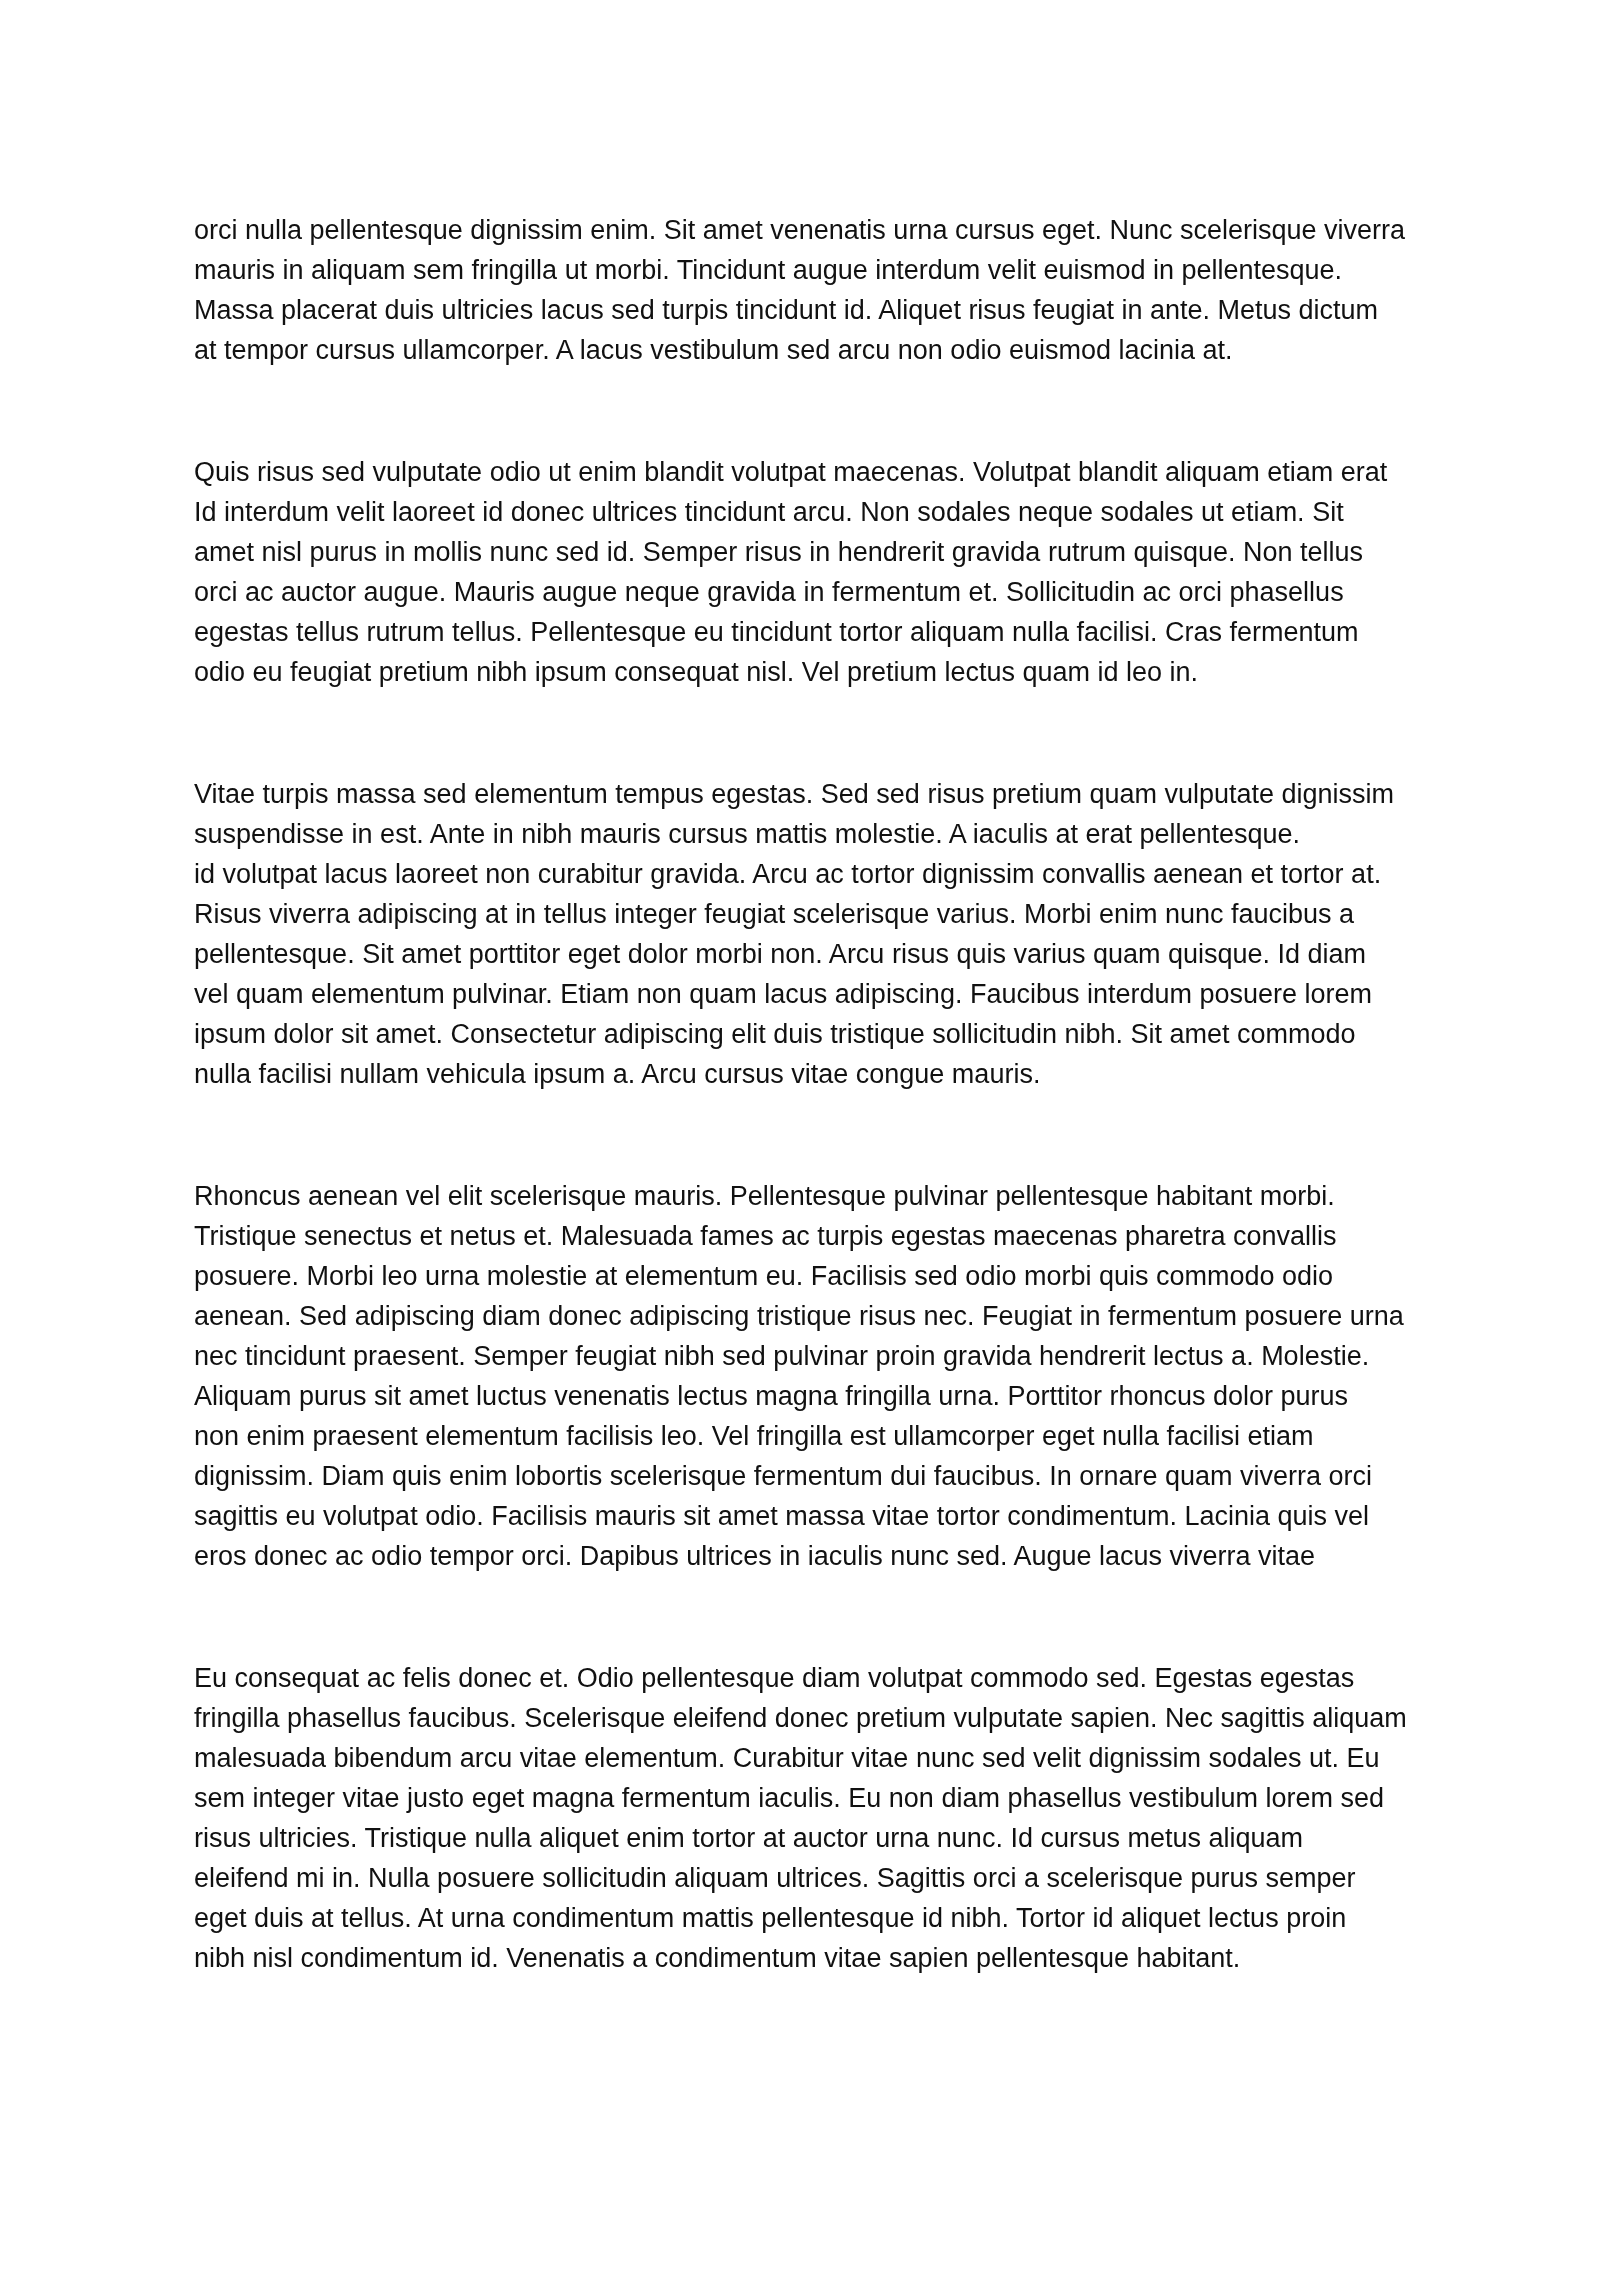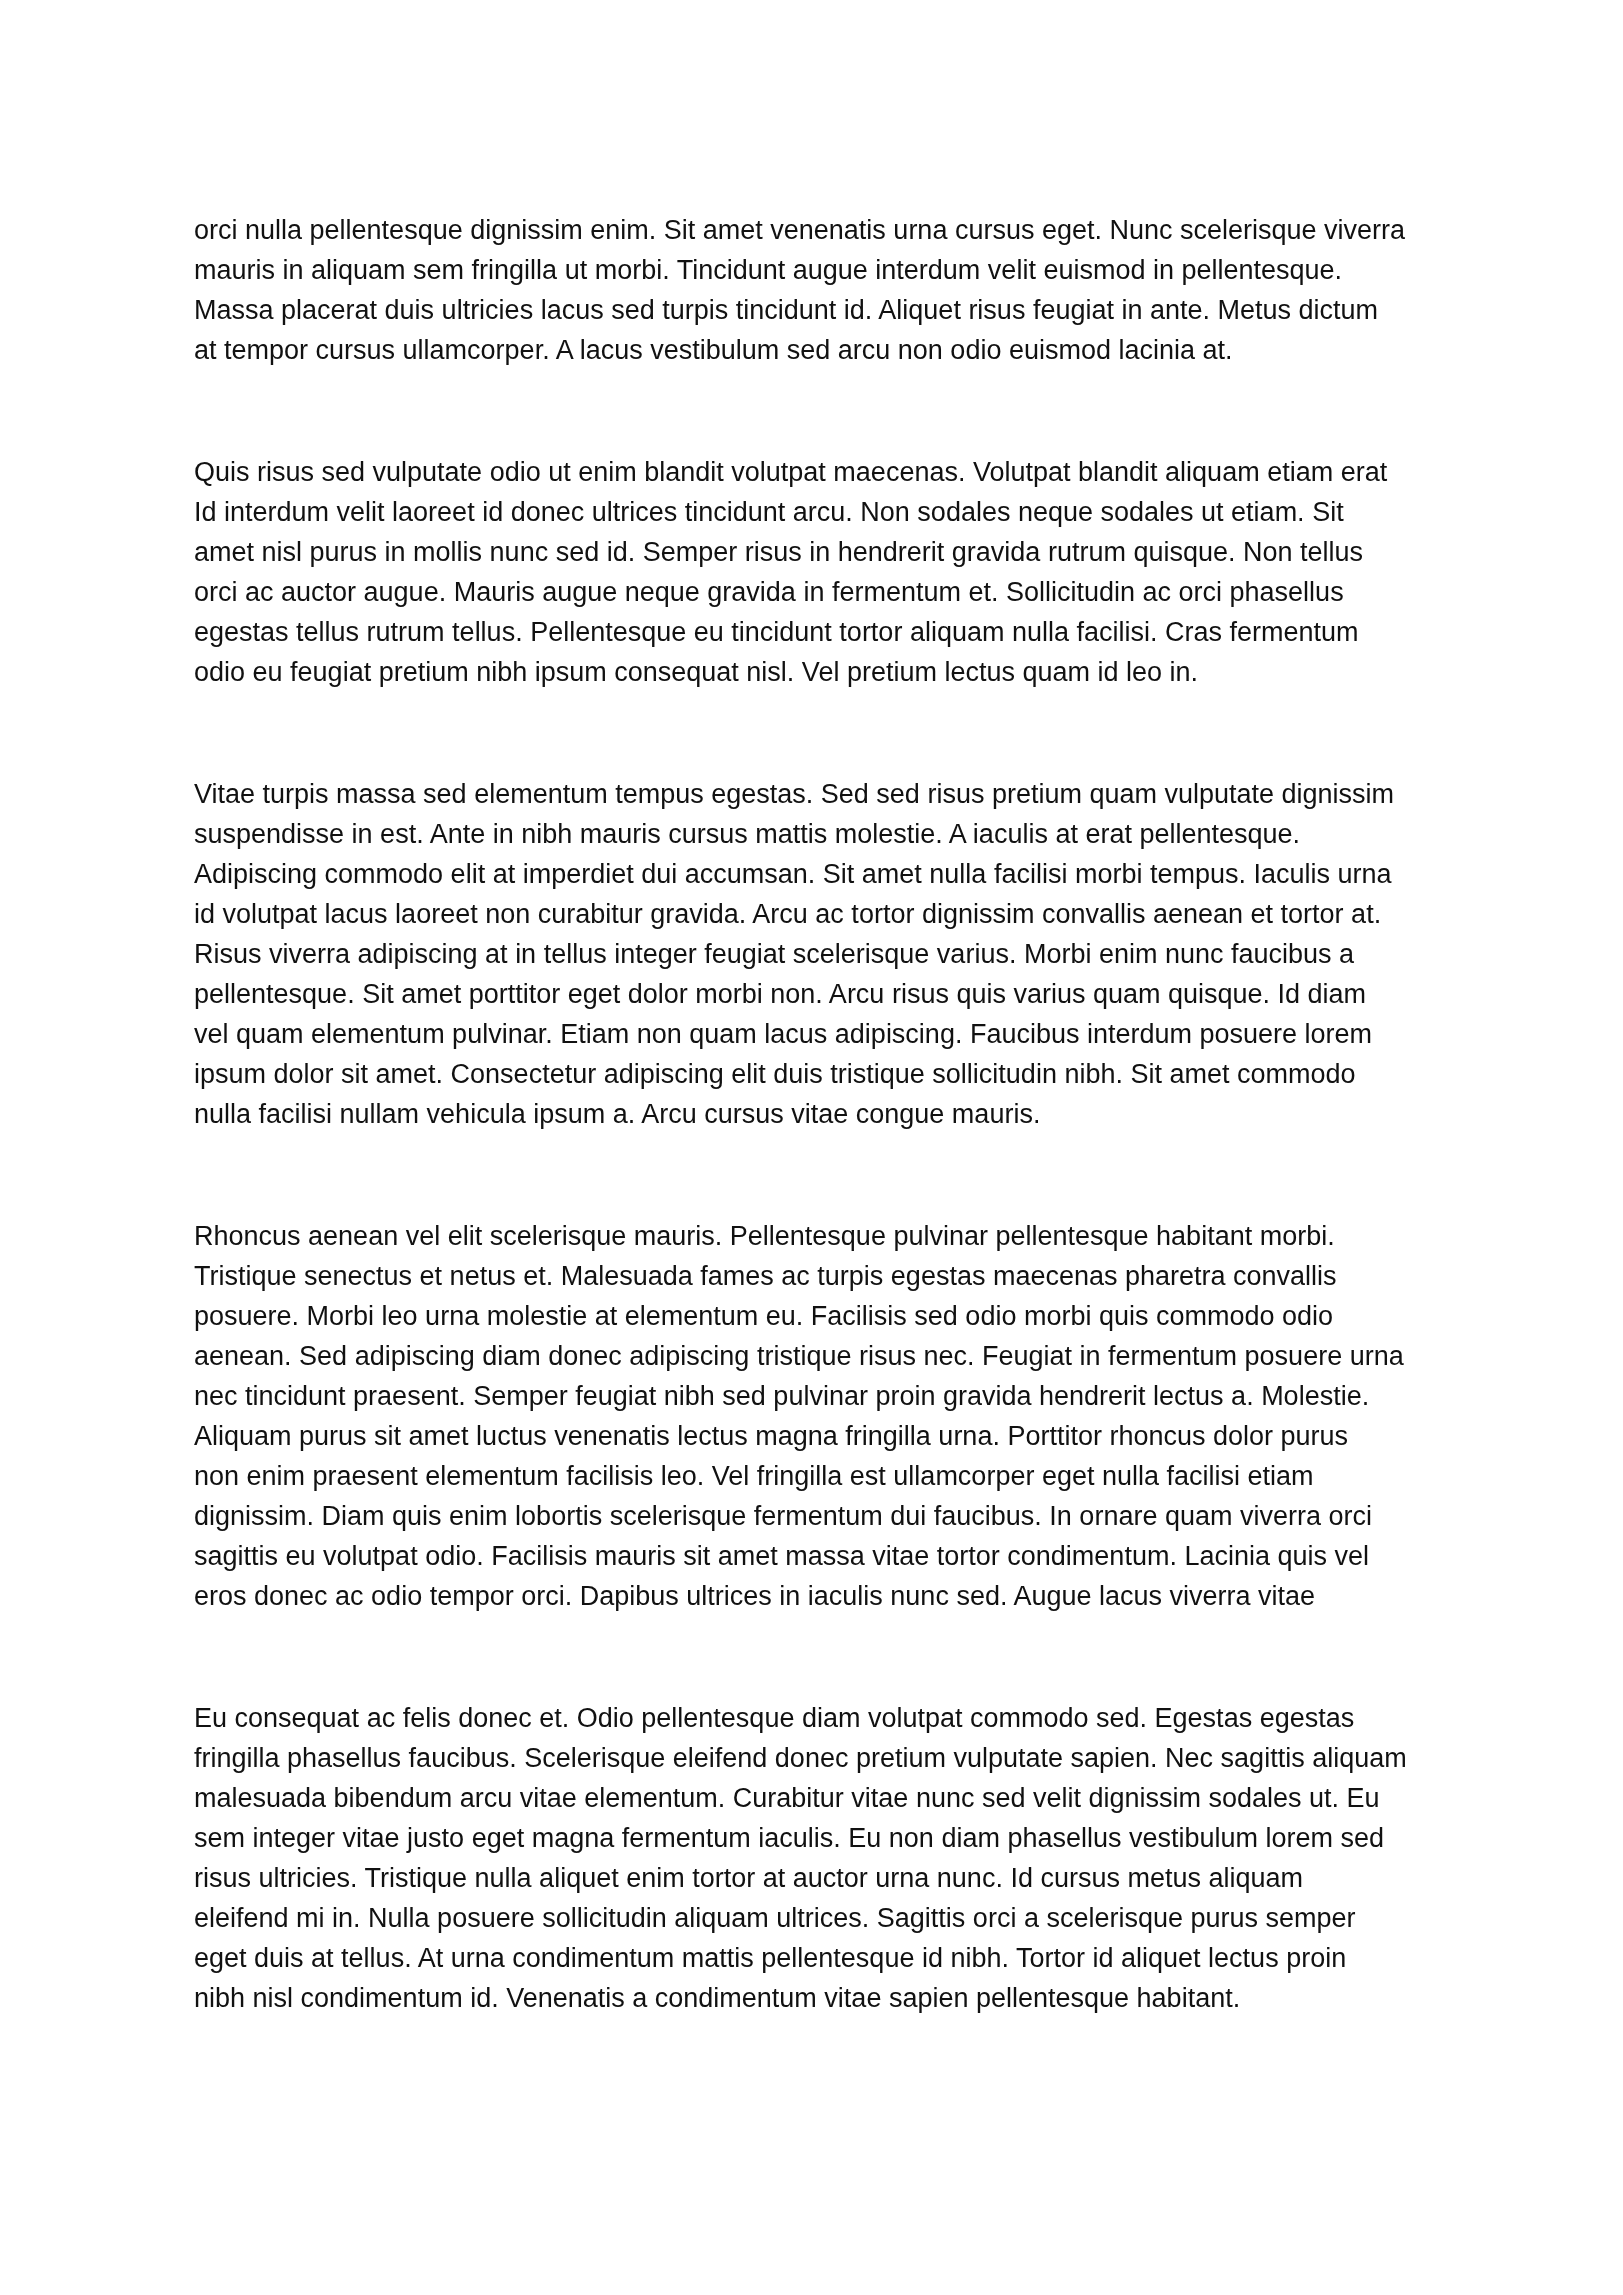--- a/index.html
+++ b/index.html
@@ -50,21 +50,20 @@
         <div class="line">Quis risus sed vulputate odio ut enim blandit volutpat maecenas. Volutpat blandit aliquam etiam erat</div>
         <div class="line">Id interdum velit laoreet id donec ultrices tincidunt arcu. Non sodales neque sodales ut etiam. Sit</div>
         <div class="line">amet nisl purus in mollis nunc sed id. Semper risus in hendrerit gravida rutrum quisque. Non tellus</div>
         <div class="line">orci ac auctor augue. Mauris augue neque gravida in fermentum et. Sollicitudin ac orci phasellus</div>
         <div class="line">egestas tellus rutrum tellus. Pellentesque eu tincidunt tortor aliquam nulla facilisi. Cras fermentum</div>
         <div class="line">odio eu feugiat pretium nibh ipsum consequat nisl. Vel pretium lectus quam id leo in.</div>
       </div>
       <div class="paragraph">
         <div class="line">Vitae turpis massa sed elementum tempus egestas. Sed sed risus pretium quam vulputate dignissim</div>
         <div class="line">suspendisse in est. Ante in nibh mauris cursus mattis molestie. A iaculis at erat pellentesque.</div>
-        <div class="line">Adipiscing commodo elit at imperdiet dui accumsan. Sit amet nulla facilisi morbi tempus. Iaculis urna</div>
         <div class="line">id volutpat lacus laoreet non curabitur gravida. Arcu ac tortor dignissim convallis aenean et tortor at.</div>
         <div class="line">Risus viverra adipiscing at in tellus integer feugiat scelerisque varius. Morbi enim nunc faucibus a</div>
         <div class="line">pellentesque. Sit amet porttitor eget dolor morbi non. Arcu risus quis varius quam quisque. Id diam</div>
         <div class="line">vel quam elementum pulvinar. Etiam non quam lacus adipiscing. Faucibus interdum posuere lorem</div>
         <div class="line">ipsum dolor sit amet. Consectetur adipiscing elit duis tristique sollicitudin nibh. Sit amet commodo</div>
         <div class="line">nulla facilisi nullam vehicula ipsum a. Arcu cursus vitae congue mauris.</div>
       </div>
       <div class="paragraph">
         <div class="line">Rhoncus aenean vel elit scelerisque mauris. Pellentesque pulvinar pellentesque habitant morbi.</div>
         <div class="line">Tristique senectus et netus et. Malesuada fames ac turpis egestas maecenas pharetra convallis</div>

